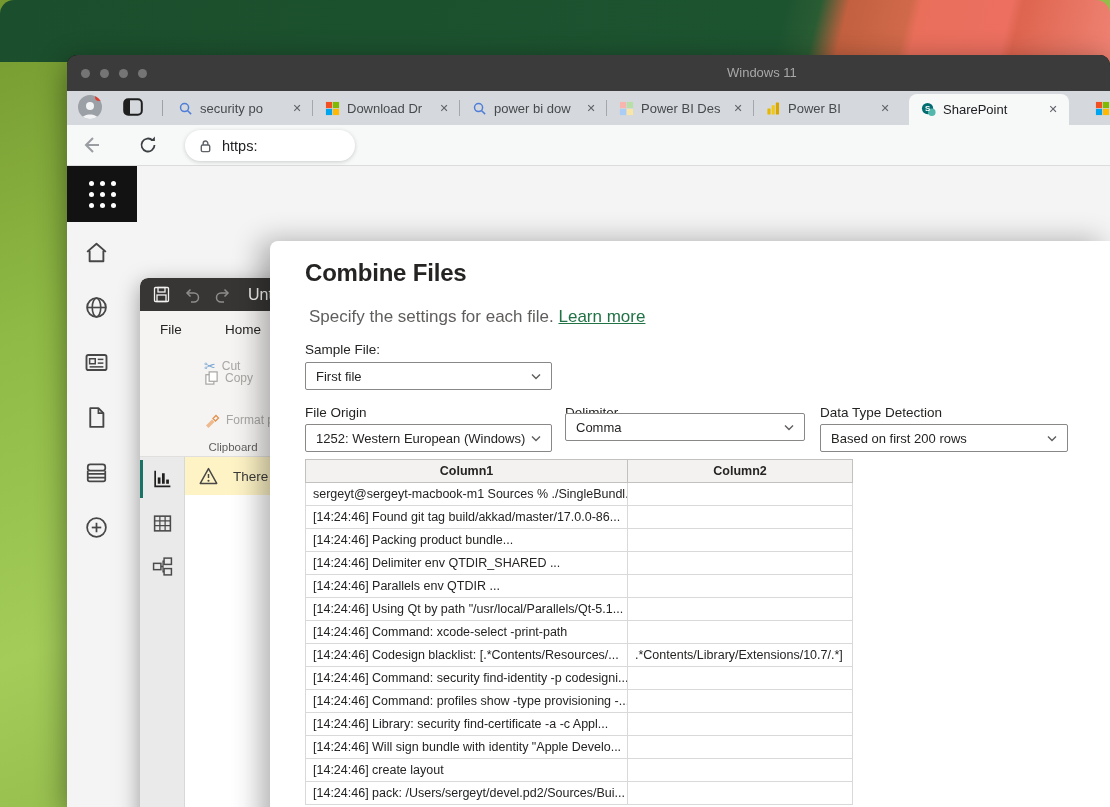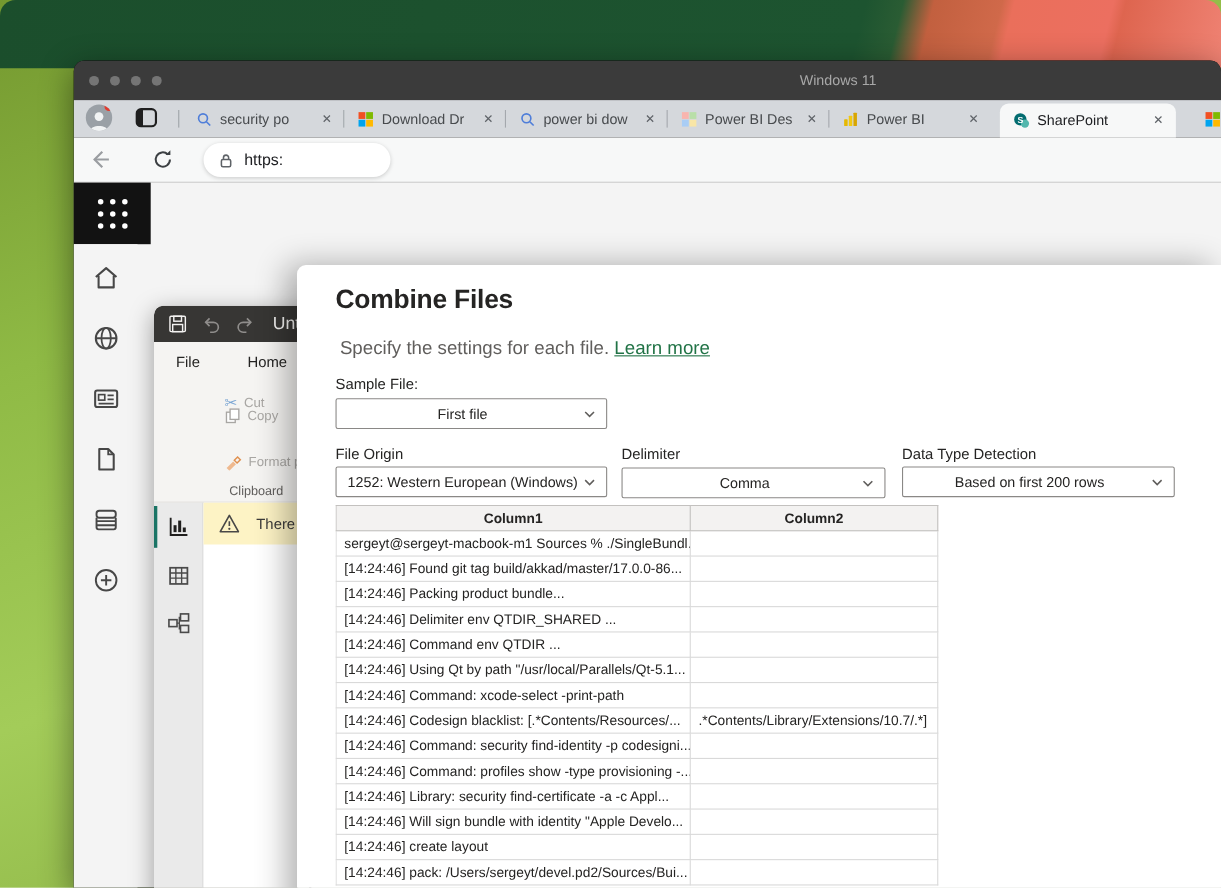--- a/index.html
+++ b/index.html
@@ -86,25 +86,25 @@
 
   
   .dialog { left:203px; top:75px; width:840px; height:677px; background:#fff;
     border-radius:8px 0 0 0; box-shadow:-10px 0 28px rgba(0,0,0,.30); overflow:hidden; }
   .dlg-title { left:35px; top:18px; font-size:24px; font-weight:600; color:#252423; letter-spacing:-.2px; }
   .dlg-sub { left:39px; top:66px; font-size:17px; color:#605e5c; }
   .dlg-link { color:#217346; text-decoration:underline; cursor:pointer; }
   .field-label { position:absolute; font-size:13.5px; color:#252423; }
   .dd { position:absolute; height:28px; border:1px solid #8a8886; border-radius:2px; background:#fff;
     display:flex; align-items:center; padding:0 10px; font-size:13px; color:#252423; cursor:pointer; }
-  .dd .dd-val { flex:1; white-space:nowrap; overflow:hidden;text-align:center; }
+  .dd .dd-val { flex:1; white-space:nowrap; overflow:hidden; }
   .dd svg { flex:0 0 10px; margin-left:6px; }
   .lbl-sample { left:35px; top:101px; } .dd-sample { left:35px; top:121px; width:247px; }
   .lbl-origin { left:35px; top:164px; } .dd-origin { left:35px; top:183px; width:247px; }
-  .lbl-delim { left:295px; top:164px; } .dd-delim { left:295px; top:184px; width:240px; }
+  .lbl-delim { left:295px; top:164px; } .dd-delim { left:295px; top:172px; width:240px; }
   .lbl-dtd { left:550px; top:164px; } .dd-dtd { left:550px; top:183px; width:248px; }
 
   .table-wrap { left:35px; top:218px; width:549px; height:438px; overflow:hidden; }
   table.preview { border-collapse:collapse; table-layout:fixed; width:547px; }
   table.preview th { height:23px; background:#f3f2f1; border:1px solid #c3c1bf; font-size:12.5px; font-weight:bold; color:#252423; text-align:center; }
   table.preview td { height:23px; border:1px solid #d9d9d9; font-size:12.5px; color:#252423;
     padding:0 6px 0 7px; white-space:nowrap; overflow:hidden; background:#fff; }
 </style>
 </head>
 <body>
@@ -419,21 +419,21 @@
               </tr>
               <tr>
                 <td>[14:24:46] Packing product bundle...</td>
                 <td></td>
               </tr>
               <tr>
                 <td>[14:24:46] Delimiter env QTDIR_SHARED ...</td>
                 <td></td>
               </tr>
               <tr>
-                <td>[14:24:46] Command env QTDIR ...</td>
+                <td>[14:24:46] Parallels env QTDIR ...</td>
                 <td></td>
               </tr>
               <tr>
                 <td>[14:24:46] Using Qt by path "/usr/local/Parallels/Qt-5.1...</td>
                 <td></td>
               </tr>
               <tr>
                 <td>[14:24:46] Command: xcode-select -print-path</td>
                 <td></td>
               </tr>

